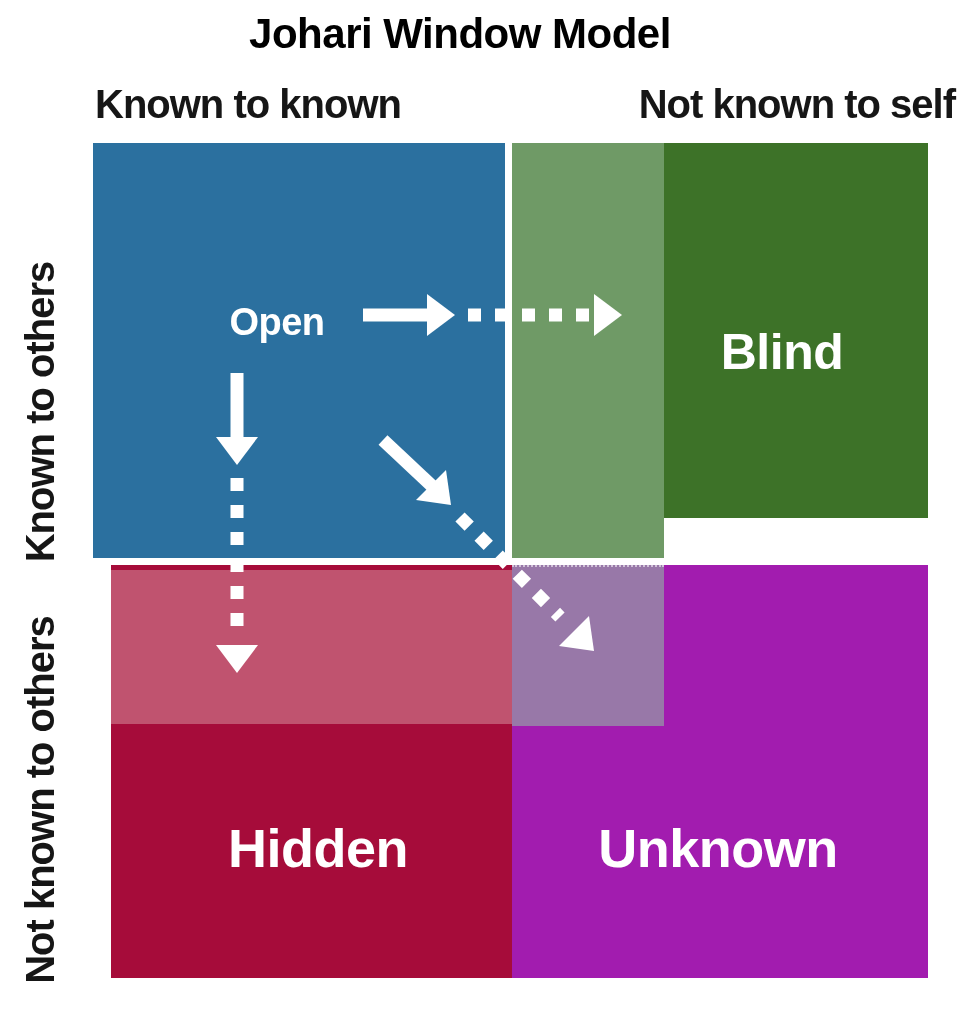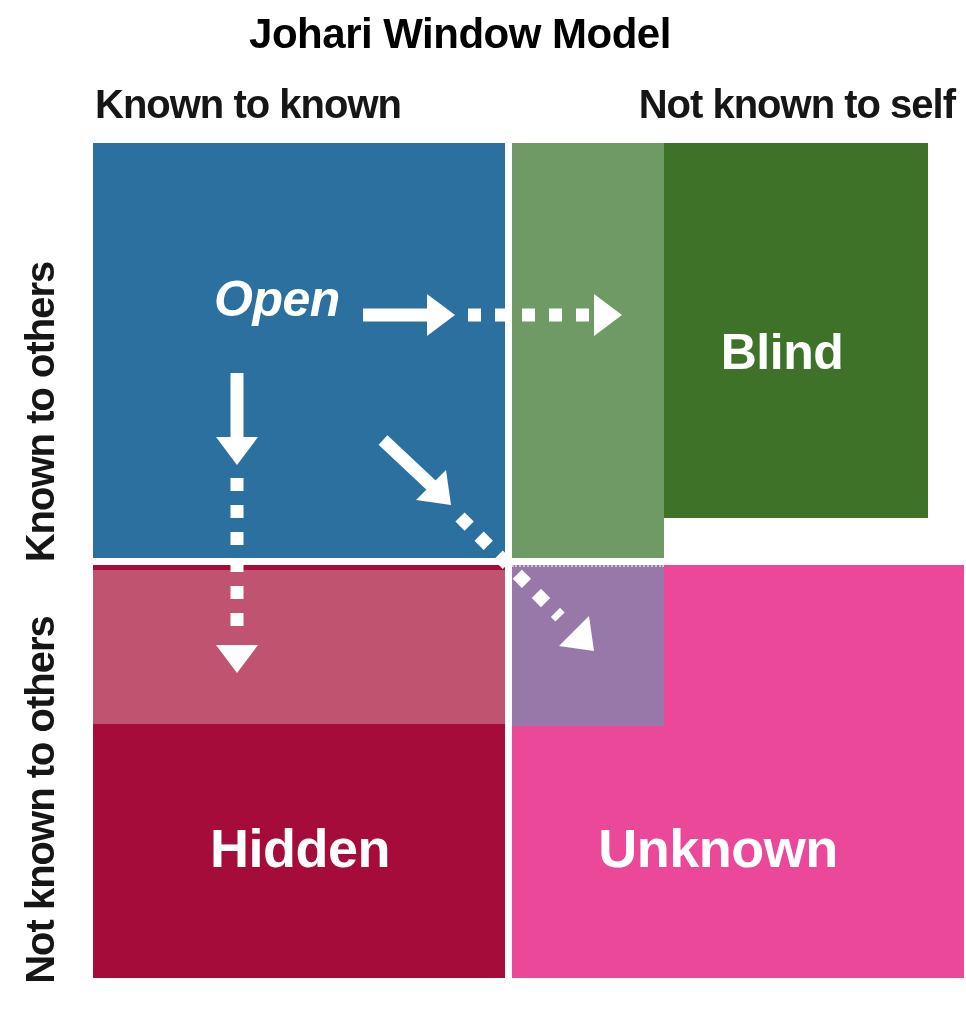--- a/index.html
+++ b/index.html
@@ -36,21 +36,21 @@
 
   .overlay{position:absolute;}
   .ov-blind{left:0;top:0;width:152px;height:415px;}
   .ov-hidden{left:0;top:5px;width:412px;height:154px;}
   .ov-unknown{left:0;top:0;width:152px;height:161px;border-top:2px dotted rgba(255,255,255,0.55);box-sizing:border-box;}
 
   .quad-label{
     position:absolute;color:#ffffff;font-weight:bold;white-space:nowrap;
     transform:translate(-50%,-50%);letter-spacing:-0.5px;
   }
-  .lbl-open{left:184px;top:156px;font-size:50px;font-style:italic;}
+  .lbl-open{left:184px;top:179px;font-size:38px;}
   .lbl-blind{left:270px;top:209px;font-size:50px;}
   .lbl-hidden{left:207px;top:283px;font-size:54px;}
   .lbl-unknown{left:206px;top:283px;font-size:54px;}
 
   svg.arrows{position:absolute;left:0;top:0;width:849px;height:849px;pointer-events:none;}
   .shaft{stroke:#ffffff;stroke-width:13;fill:none;}
   .shaft-dashed{stroke-dasharray:13 14;}
   .head{fill:#ffffff;stroke:none;}
 </style>
 </head>
@@ -67,26 +67,26 @@
 
   <div class="quad quad-open" style="background-color: rgb(43, 112, 159);">
     <span class="quad-label lbl-open">Open</span>
   </div>
 
   <div class="quad quad-blind" style="background-color: rgb(61, 114, 40);">
     <div class="overlay ov-blind" style="background-color: rgb(111, 154, 102);"></div>
     <span class="quad-label lbl-blind">Blind</span>
   </div>
 
-  <div class="quad quad-hidden" style="background-color: rgb(166, 12, 58);">
+  <div class="quad quad-hidden" style="background-color: rgb(166, 12, 58); margin-left: 18px;">
     <div class="overlay ov-hidden" style="background-color: rgb(192, 83, 111);"></div>
     <span class="quad-label lbl-hidden">Hidden</span>
   </div>
 
-  <div class="quad quad-unknown" style="background-color: #ec4899; padding-left: 36px;">
+  <div class="quad quad-unknown" style="background-color: #a21caf;">
     <div class="overlay ov-unknown" style="background-color: rgb(152, 120, 168);"></div>
     <span class="quad-label lbl-unknown">Unknown</span>
   </div>
 
   <svg class="arrows" viewBox="0 0 849 849">
 
     <g>
       <line class="shaft" x1="277" y1="179" x2="343" y2="179"></line>
       <polygon class="head" points="369,179 341,158 341,200"></polygon>
       <line class="shaft shaft-dashed" x1="382" y1="179" x2="506" y2="179"></line>

